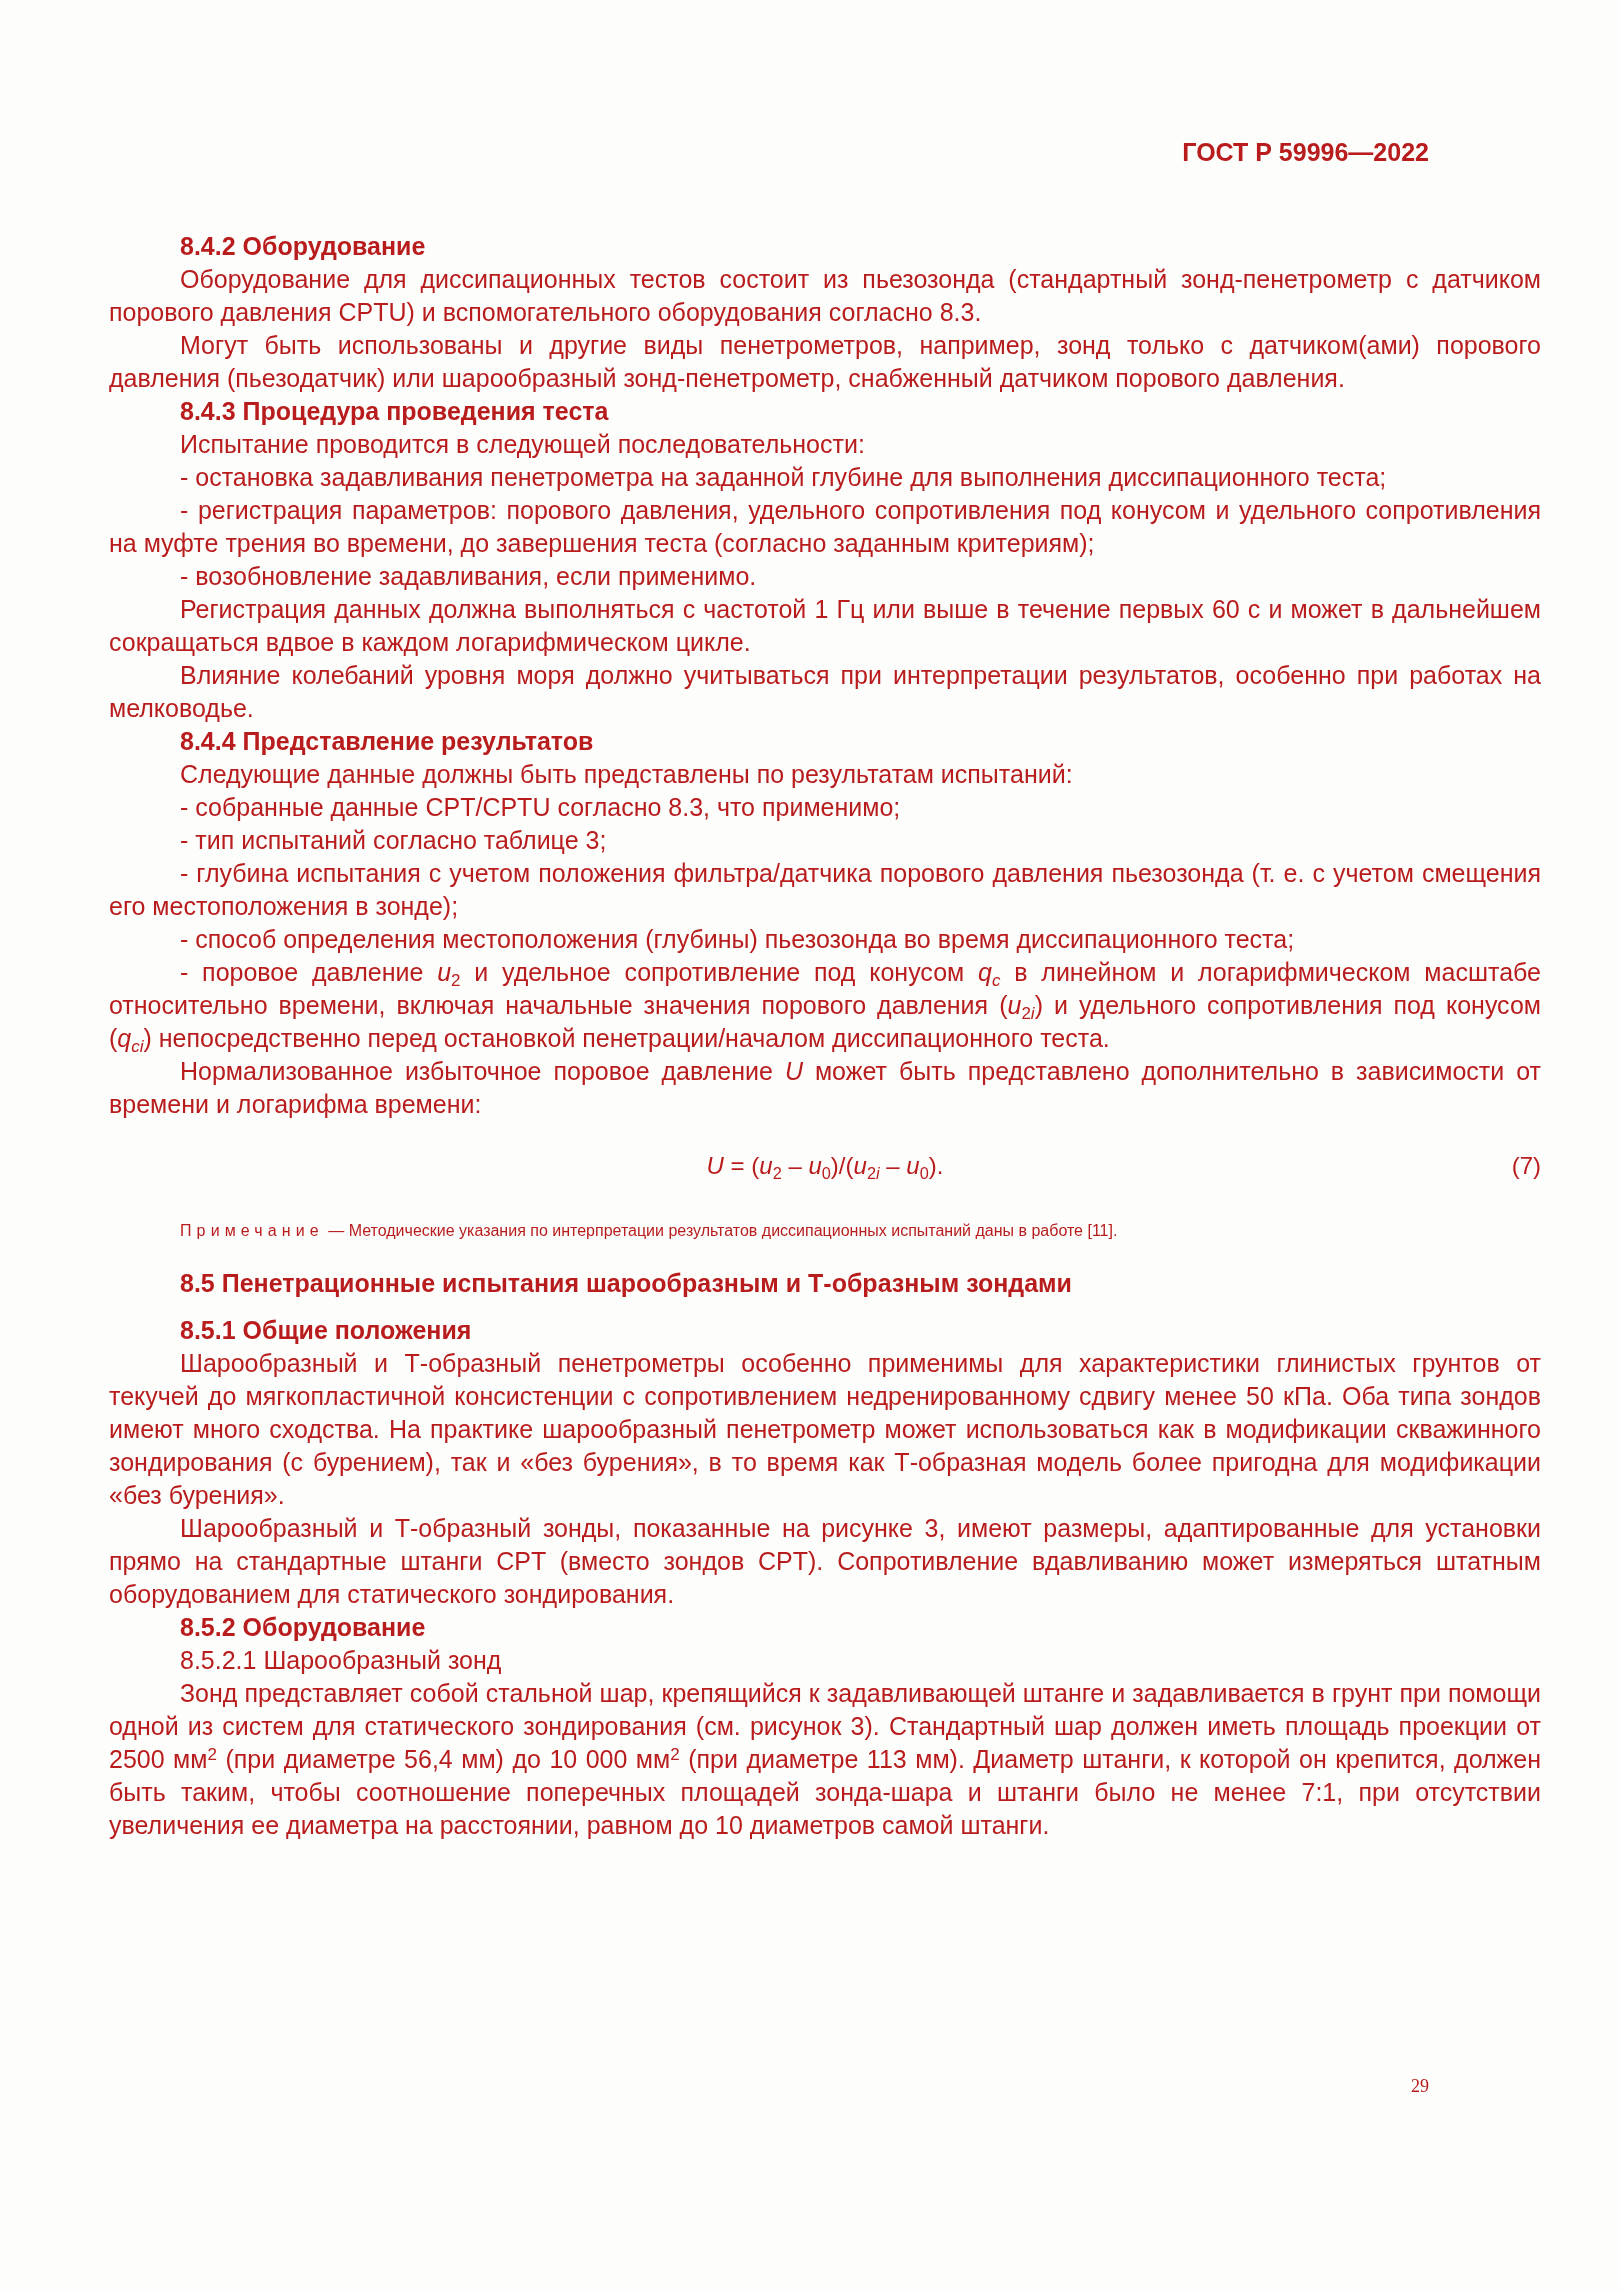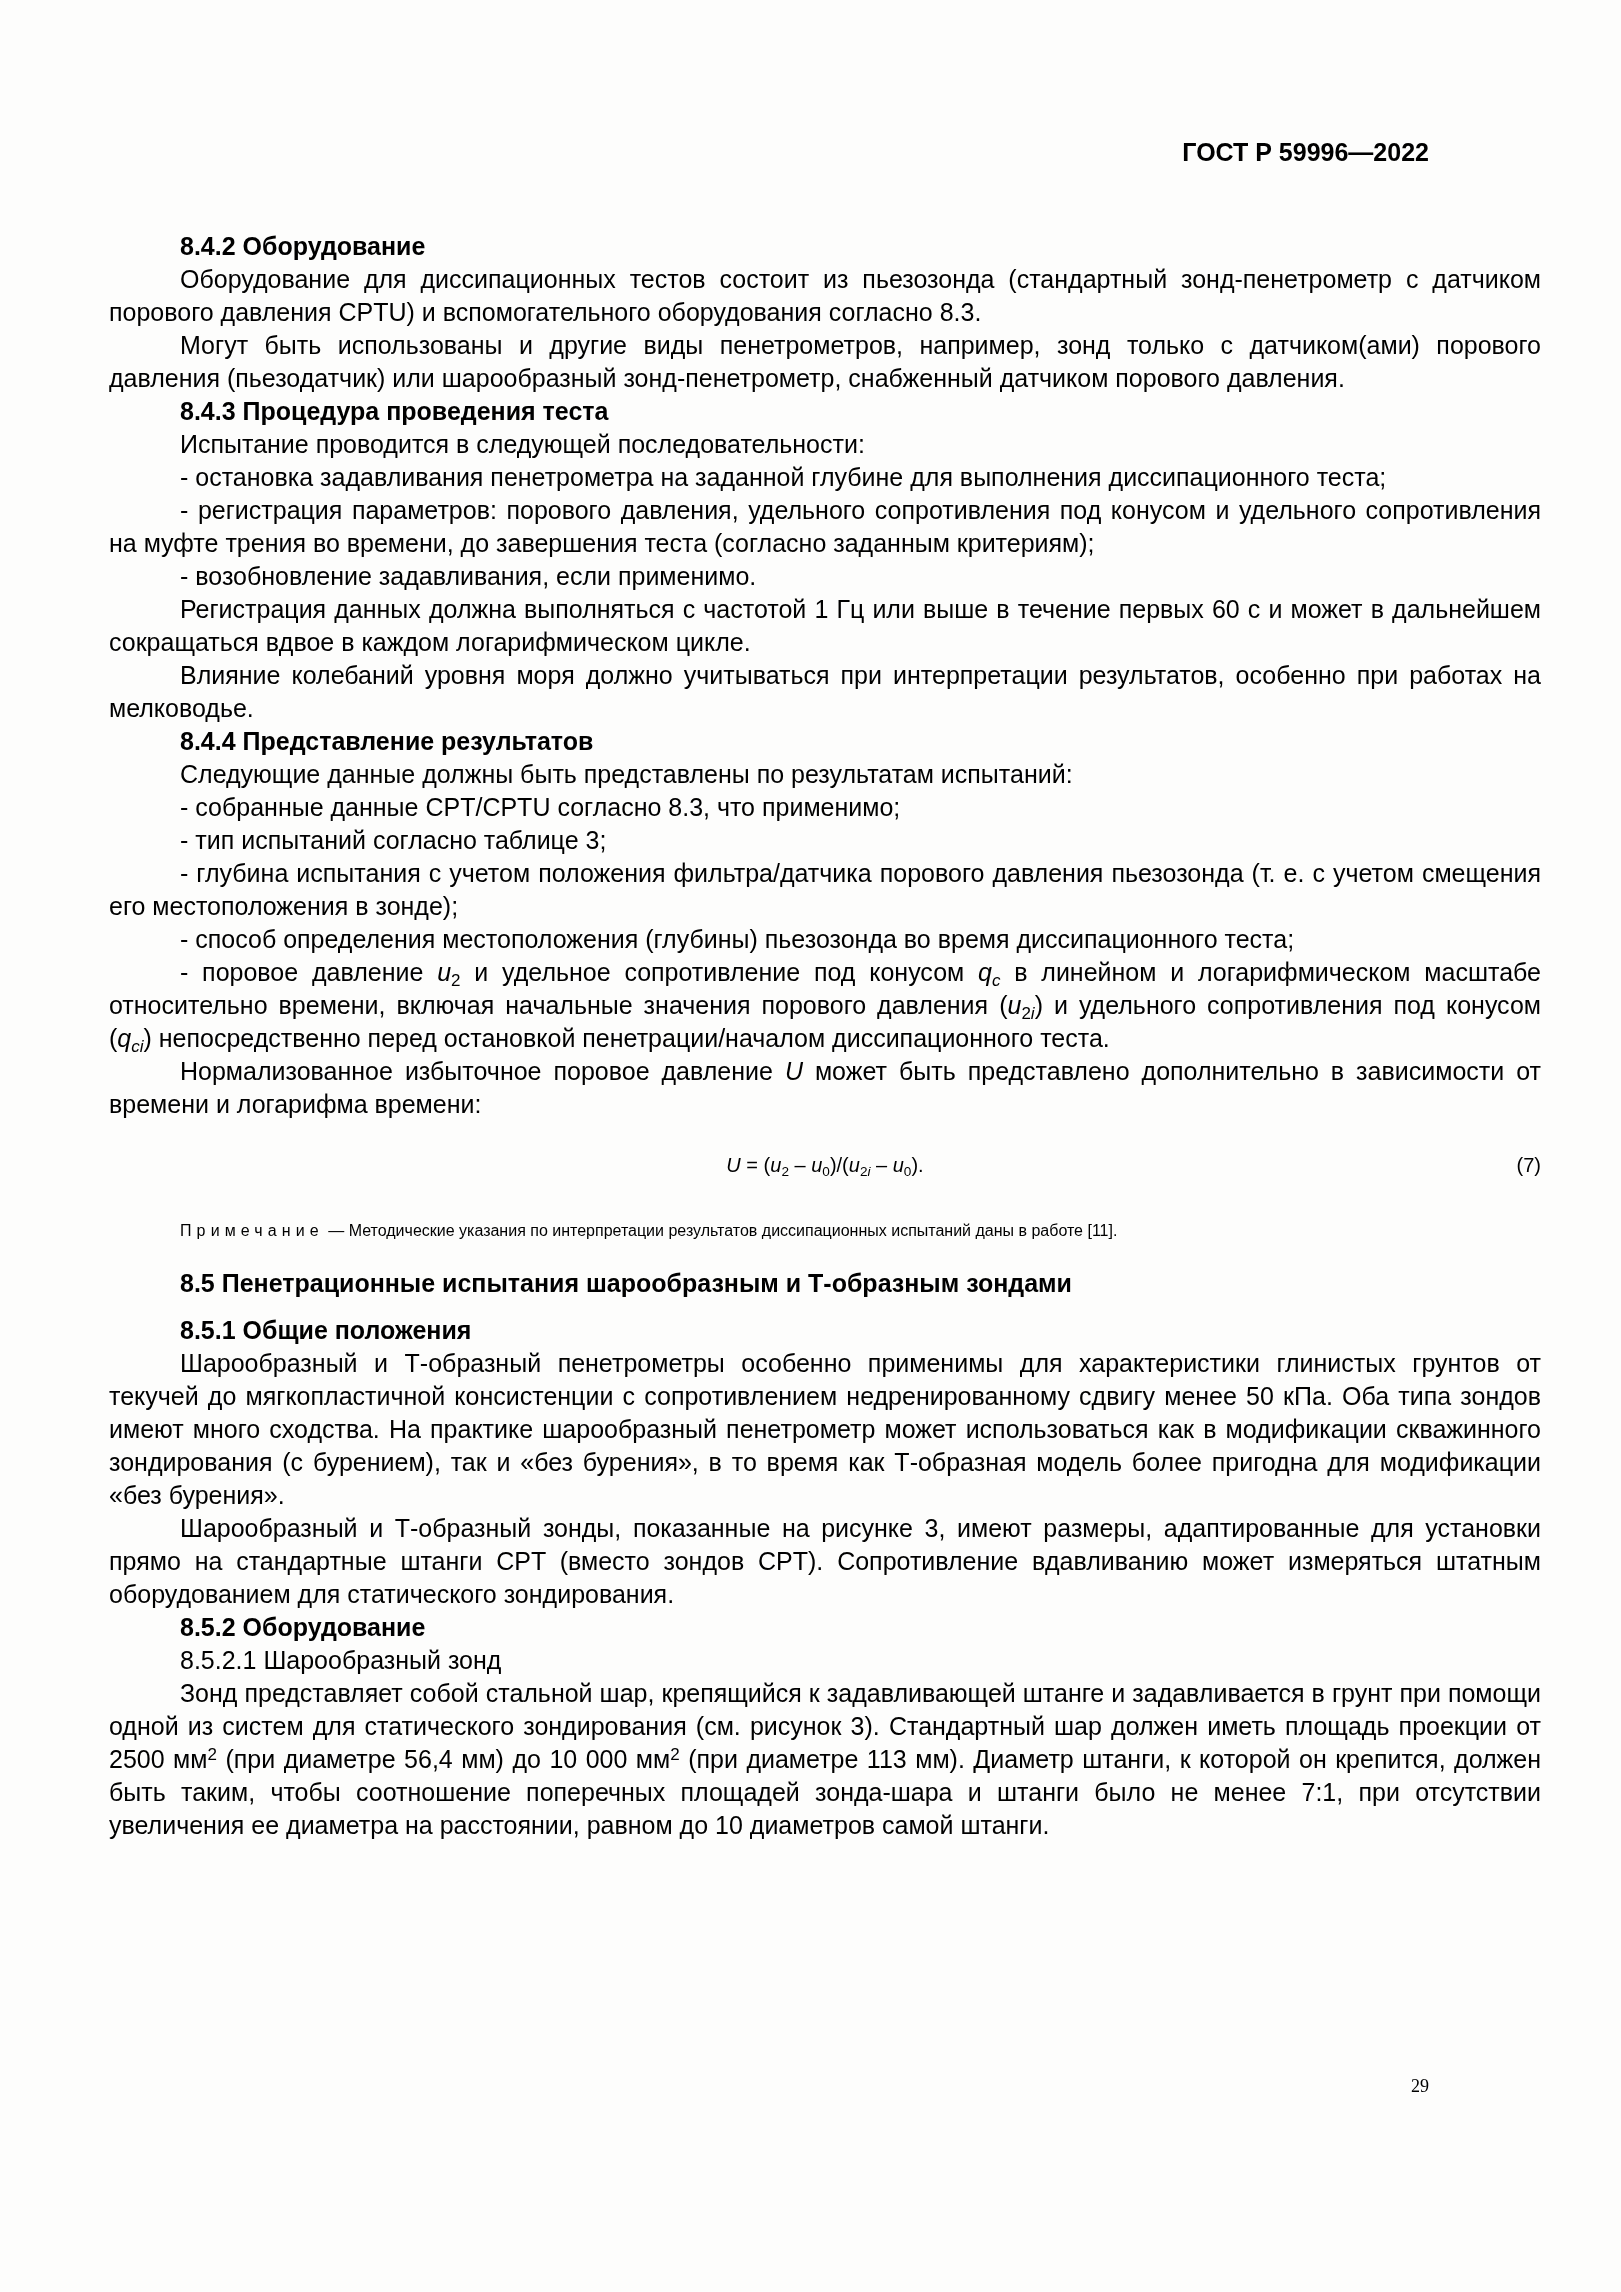--- a/index.html
+++ b/index.html
@@ -2,21 +2,21 @@
 <html lang="ru"><head>
 <meta charset="utf-8">
 <style>
   * { margin: 0; padding: 0; box-sizing: border-box; }
   html, body { background: #ffffff; }
   .page {
     position: relative;
     width: 1621px;
     height: 2293px;
     background: #fdfdfc;
-    color: #000000;
+    color: #b91c1c;
     font-family: "Liberation Sans", sans-serif;
     font-size: 25px;
     line-height: 33px;
     overflow: hidden;
   }
   .header-row {
     padding: 140px 192px 0 109px;
     text-align: right;
     font-weight: bold;
     line-height: 25.5px;
@@ -39,21 +39,21 @@
     text-align: left;
     margin-top: 24px;
     margin-bottom: 13.7px;
   }
   .formula {
     text-align: center;
     text-indent: 0;
     position: relative;
     margin-top: 28px;
     margin-bottom: 36px;
-    font-size: 20px;
+    font-size: 24px;
   }
   .formula-number {
     position: absolute;
     right: 0;
     top: 0;
     font-style: normal;
   }
   .note {
     font-size: 16px;
     line-height: 25.5px;

